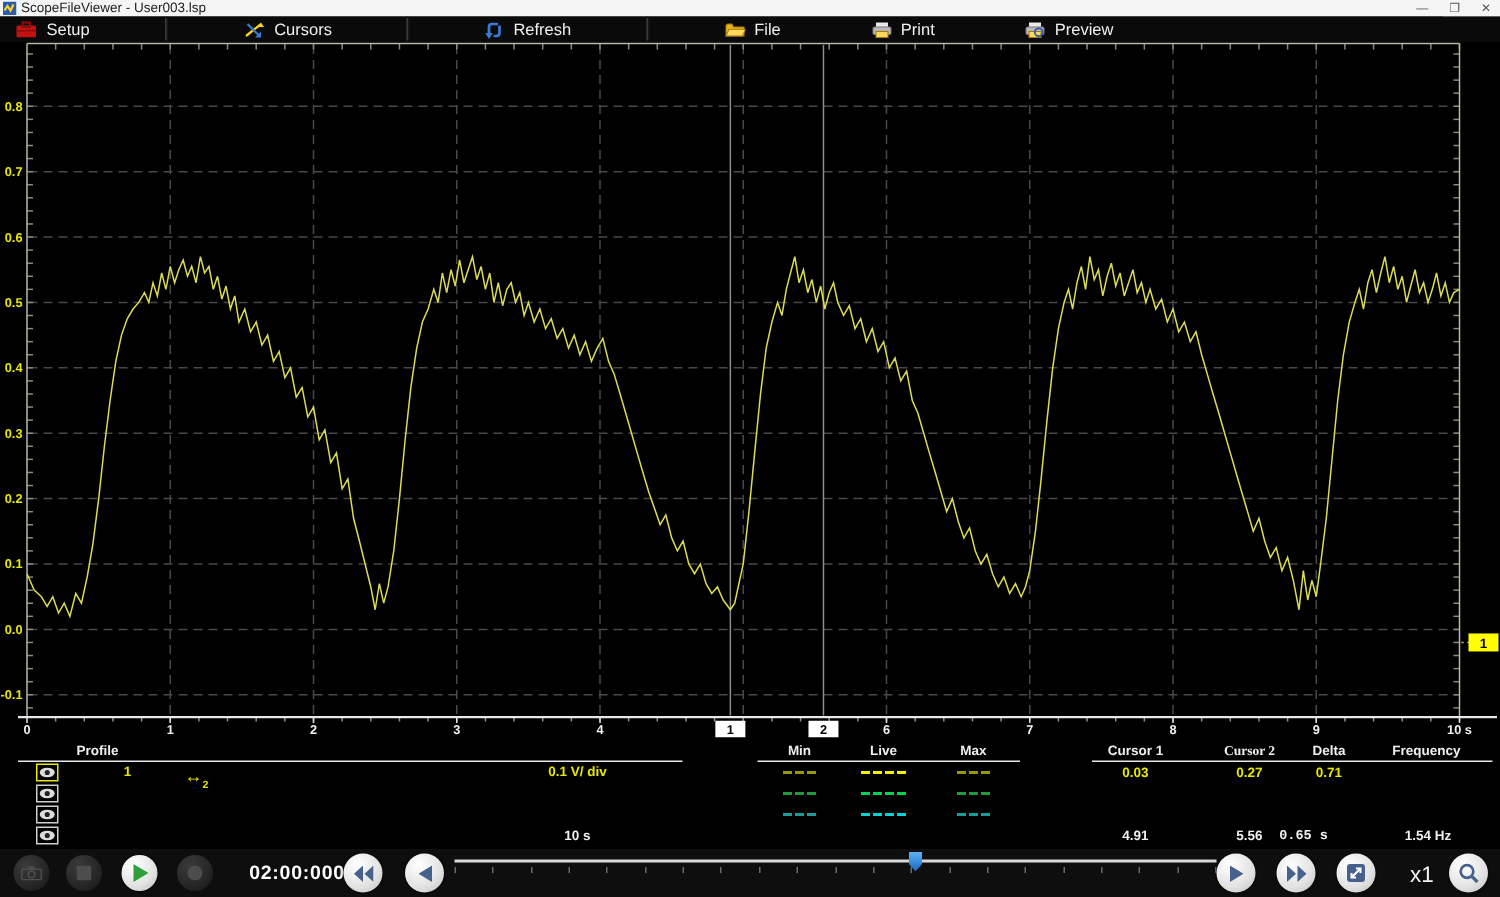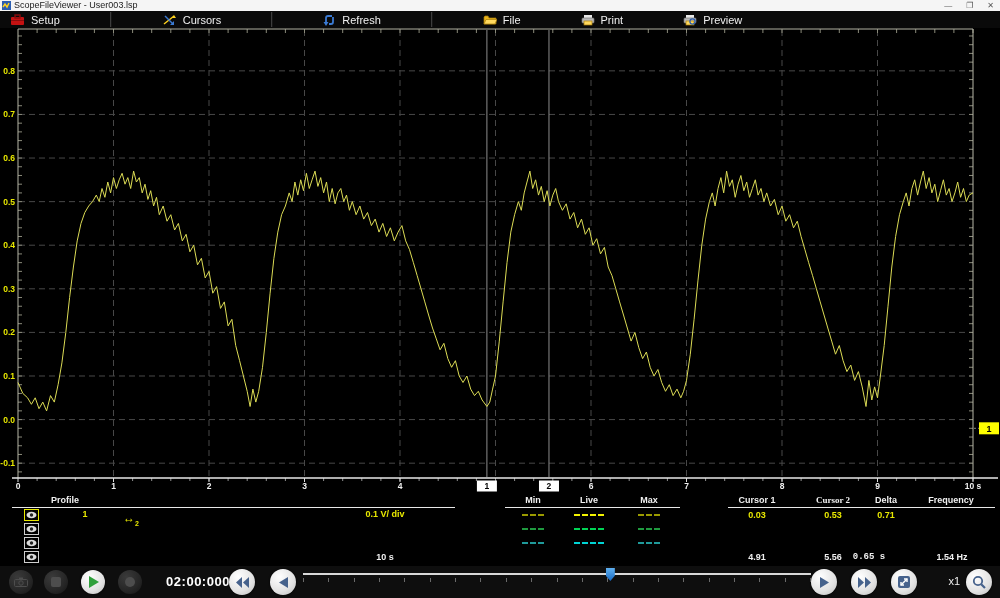--- a/index.html
+++ b/index.html
@@ -47,22 +47,22 @@
               box-shadow:0 0 2px #000; }
   .tbtn.off { background:radial-gradient(circle at 35% 30%, #3a3a3a 0%, #262626 60%, #141414 100%); }
   #time-display { position:absolute; left:160px; top:8px; width:76px; text-align:center;
                   color:#fff; font-size:13px; font-weight:bold; letter-spacing:0.5px; }
   #slider { position:absolute; left:303px; top:0; width:508px; height:32px; }
   #slider .track { position:absolute; left:0; top:7px; width:508px; height:2px; background:#d8d8d8; }
   #slider .tick { position:absolute; top:12px; width:1px; height:4px; background:#6a6a6a; }
   #slider .thumb { position:absolute; top:2px; width:9px; height:13px;
                    background:linear-gradient(#5fb0f0,#1668c2);
                    clip-path:polygon(0 0,100% 0,100% 60%,50% 100%,0 60%); }
-  #zoom-label { position:absolute; left:936px; top:9px; width:24px; text-align:right;
-                color:#f0f0f0; font-size:11px; }
+  #zoom-label { position:absolute; left:936px; top:9px; width:24px; text-align:center;
+                color:#f0f0f0; font-size:15px; }
 </style>
 </head>
 <body>
 
 <div id="titlebar">
   <svg width="9" height="9" style="margin-left:2px">
     <rect x="0" y="0" width="9" height="9" fill="#2a5db0"></rect>
     <polyline points="1,6 3,3 5,6 7,2" stroke="#ffd21e" stroke-width="1.5" fill="none"></polyline>
   </svg>
   <span class="ttl">ScopeFileViewer - User003.lsp</span>
@@ -449,21 +449,21 @@
   <div class="dashcell" style="left: 574px; top: 50px; width: 30px; border-top-color: rgb(0, 212, 212);"></div>
   <div class="dashcell" style="left: 638px; top: 50px; width: 22px; border-top-color: rgb(31, 154, 154);"></div>
 
   <div class="phead" style="left:722px;width:70px;">Cursor 1</div>
   <div class="phead" style="left:798px;width:70px;font-family:Liberation Serif, serif;">Cursor 2</div>
   <div class="phead" style="left:856px;width:60px;">Delta</div>
   <div class="phead" style="left:911px;width:80px;">Frequency</div>
   <div class="hline" style="left:728px;width:267px;"></div>
 
   <div class="yval" style="left:722px;top:18px;width:70px;">0.03</div>
-  <div class="yval" style="left:798px;top:18px;width:70px;">0.53</div>
+  <div class="yval" style="left:798px;top:18px;width:70px;">0.27</div>
   <div class="yval" style="left:856px;top:18px;width:60px;">0.71</div>
 
   <div class="wval" style="left:722px;top:60px;width:70px;">4.91</div>
   <div class="wval" style="left:798px;top:60px;width:70px;">5.56</div>
   <div class="wval" style="left:836px;top:60px;width:66px;font-family:Liberation Mono, monospace;">0.65 s</div>
   <div class="wval" style="left:911px;top:60px;width:82px;">1.54 Hz</div>
 </div>
 
 <div id="transport">
   <div class="tbtn off" style="left:9px;">

